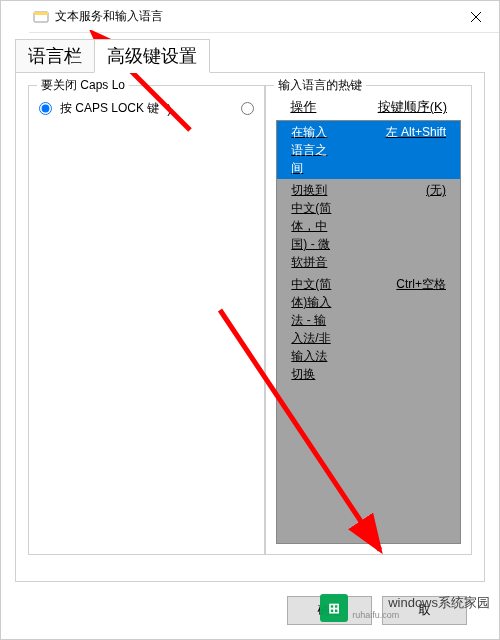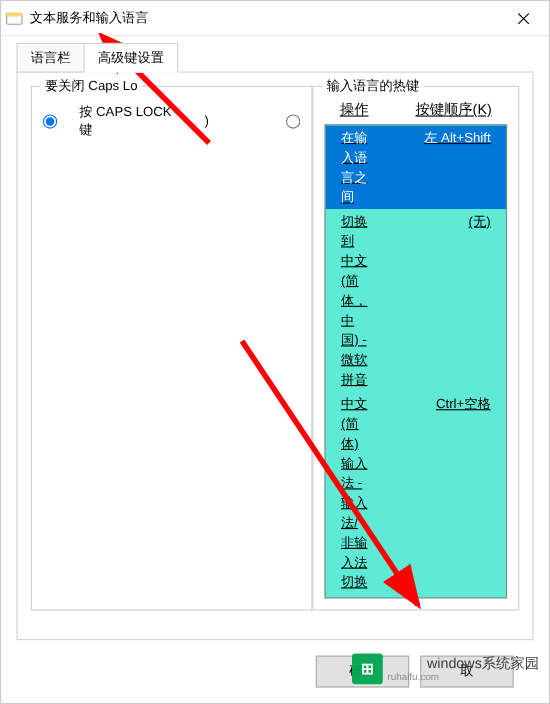--- a/index.html
+++ b/index.html
@@ -1,36 +1,36 @@
 <!DOCTYPE html>
 <html><head>
   <meta charset="utf-8">
   <style>
     * { box-sizing: border-box; margin: 0; padding: 0; }
     body { font-family: "Microsoft YaHei", "Segoe UI", sans-serif; font-size: 12px; background: #fff; width: 500px; height: 640px; overflow: hidden; position: relative; }
     .window { width: 500px; height: 640px; background: #fff; display: flex; flex-direction: column; border: 1px solid #ccc; }
-    .titlebar { height: 32px; display: flex; align-items: center; padding: 0 0 0 4px; border-bottom: 1px solid #e5e5e5; }
+    .titlebar { height: 32px; display: flex; align-items: center; padding: 0 0 0 4px; border-bottom: 1px solid #e5e5e5; margin-left: 28px; }
     .titlebar .icon { width: 16px; height: 16px; margin-right: 6px; display: inline-flex; align-items: center; justify-content: center; }
     .titlebar .title { flex: 1; font-size: 12px; color: #000; }
     .titlebar .close { width: 46px; height: 32px; display: flex; align-items: center; justify-content: center; font-size: 14px; color: #000; cursor: pointer; }
     .tabs { display: flex; padding: 6px 14px 0 14px; border-bottom: none; position: relative; }
-    .tab { padding: 4px 12px; border: 1px solid #d0d0d0; border-bottom: 1px solid #fff; background: #fff; font-size: 12px; cursor: pointer; position: relative; z-index: 2; }
+    .tab { padding: 4px 12px; border: 1px solid #d0d0d0; border-bottom: 1px solid #fff; background: #fff; font-size: 18px; cursor: pointer; position: relative; z-index: 2; }
     .tab.inactive { border-bottom: 1px solid #d0d0d0; background: #f9f9f9; z-index: 1; }
     .tab:first-child { border-right: none; }
     .tab-content { border: 1px solid #d0d0d0; margin: -1px 14px 0 14px; padding: 12px; flex: 1; display: flex; flex-direction: row; overflow: hidden; }
     .group { border: 1px solid #d0d0d0; padding: 10px; margin-bottom: 14px; position: relative; }
     .group-title { position: absolute; top: -9px; left: 8px; background: #fff; padding: 0 4px; font-size: 12px; }
     .radio-row { display: flex; gap: 70px; margin-top: 4px; }
-    .radio-item { display: flex; align-items: center; gap: 20px; }
+    .radio-item { display: flex; align-items: center; gap: 8px; }
     .radio-item input { margin: 0; }
     .hotkey-group { flex: 1; display: flex; flex-direction: column; text-decoration: underline; }
     .hotkey-header { display: flex; padding: 2px 6px; font-size: 13px; }
     .col-action { flex: 1; text-align: left; padding-left: 8px; }
     .col-keys { width: 120px; text-align: right; padding-right: 8px; }
-    .hotkey-list { flex: 1; border: 1px solid #888; background: #5eead4; overflow: auto; margin-top: 2px; }
+    .hotkey-list { flex: 1; border: 1px solid #888; background: #a3a3a3; overflow: auto; margin-top: 2px; }
     .hotkey-row { display: flex; padding: 2px 6px; font-size: 12px; line-height: 18px; }
     .hotkey-row.selected { background: #0078d7; color: #fff; }
     .btn-row { display: flex; justify-content: flex-end; margin-top: 8px; }
     .btn { padding: 5px 18px; border: 1px solid #adadad; background: #e1e1e1; font-size: 12px; cursor: pointer; font-family: inherit; }
     .dialog-buttons { display: flex; justify-content: flex-end; gap: 10px; padding: 14px 32px; border-top: none; }
     .dialog-buttons .btn { min-width: 85px; }
     .arrow { position: absolute; pointer-events: none; }
     .watermark { position: absolute; right: 10px; bottom: 18px; display: flex; align-items: center; gap: 4px; opacity: 0.95; }
     .watermark .wm-icon { width: 28px; height: 28px; background: #00a651; border-radius: 3px; display: flex; align-items: center; justify-content: center; color: #fff; font-size: 14px; font-weight: bold; }
     .watermark .wm-text { font-size: 11px; color: #333; line-height: 1.2; }

